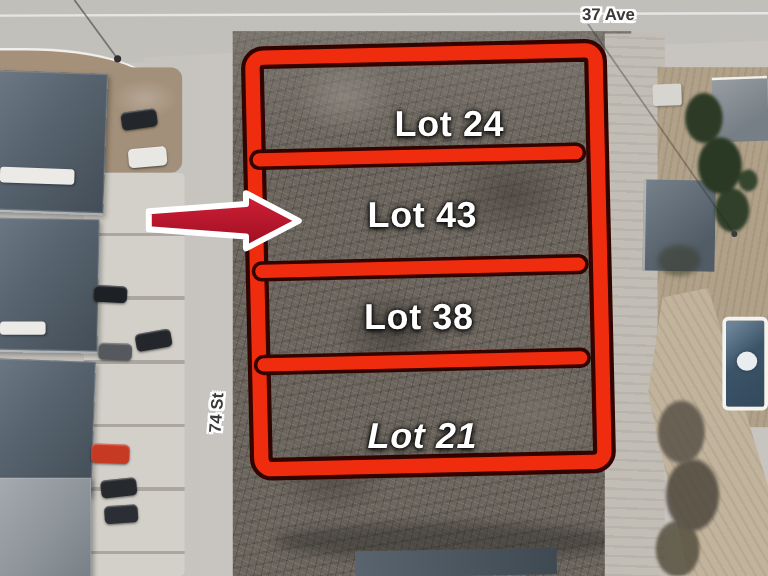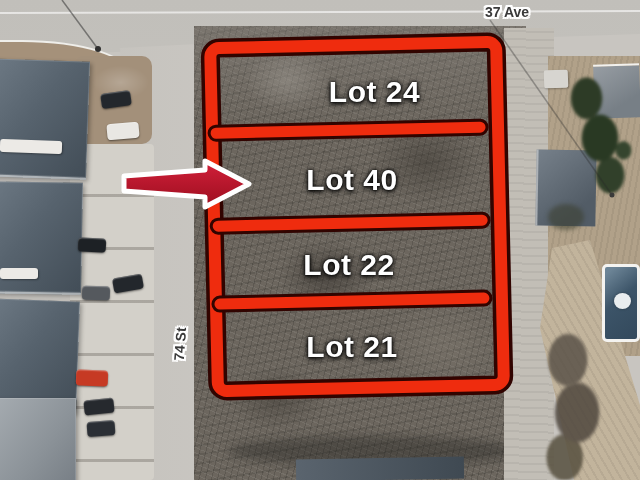--- a/index.html
+++ b/index.html
@@ -151,21 +151,21 @@
       <line x1="218" y1="130" x2="482" y2="130" stroke="#ef2c0e" stroke-width="11" stroke-linecap="round"></line>
       <line x1="218" y1="223" x2="482" y2="223" stroke="#310400" stroke-width="17" stroke-linecap="round"></line>
       <line x1="218" y1="223" x2="482" y2="223" stroke="#ef2c0e" stroke-width="11" stroke-linecap="round"></line>
       <line x1="218" y1="301" x2="482" y2="301" stroke="#310400" stroke-width="17" stroke-linecap="round"></line>
       <line x1="218" y1="301" x2="482" y2="301" stroke="#ef2c0e" stroke-width="11" stroke-linecap="round"></line>
     </g>
 
     <path d="M124 176 L205 170 L205 161 L249 184 L205 207 L205 197 L124 191 Z" fill="url(#arrowGrad)" stroke="#ffffff" stroke-width="5" stroke-linejoin="round"></path>
   </svg>
 
-  <div class="lot-label" style="left:352px;top:92px;padding-left:45px;">Lot 24</div>
-  <div class="lot-label" style="left:352px;top:180px;">Lot 40</div>
-  <div class="lot-label" style="left:349px;top:265px;">Lot 22</div>
-  <div class="lot-label" style="left:352px;top:347px;">Lot 21</div>
+  <div class="lot-label" style="left:352px;top:104px;padding-left:45px;">Lot 24</div>
+  <div class="lot-label" style="left:352px;top:180px;">Lot 43</div>
+  <div class="lot-label" style="left:349px;top:265px;">Lot 38</div>
+  <div class="lot-label" style="left:352px;top:364px;font-style:italic;">Lot 21</div>
 
   <div class="street-label" id="label-91ave" style="left:507px;top:12px;">37 Ave</div>
   <div class="street-label" id="label-74st" style="left:180px;top:344px;">74 St</div>
 
 </div>
 
 </body></html>

